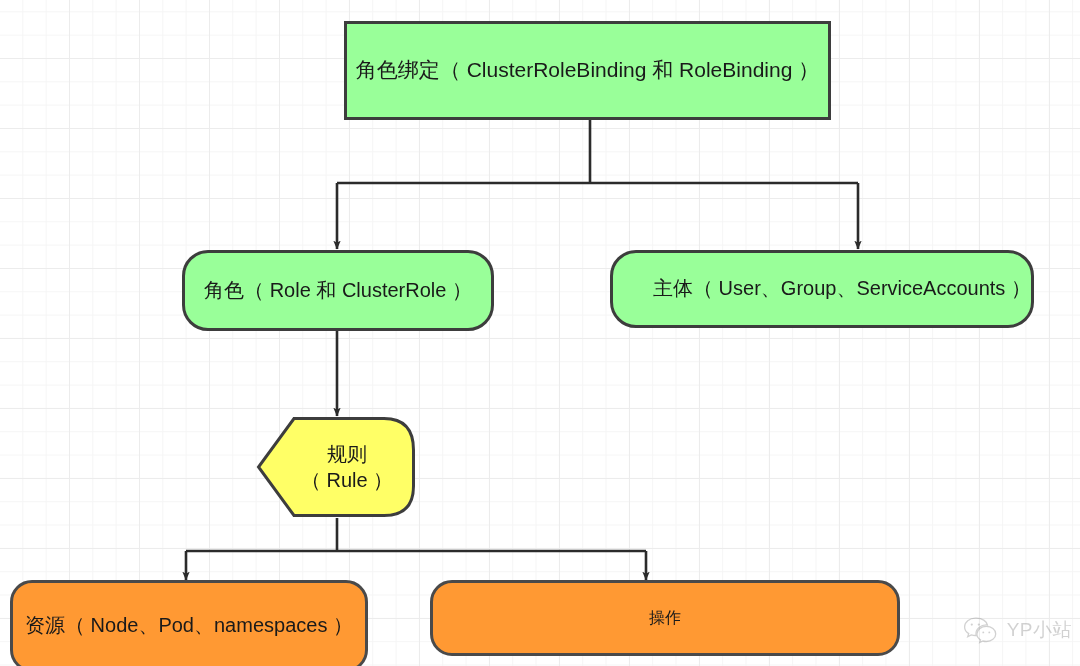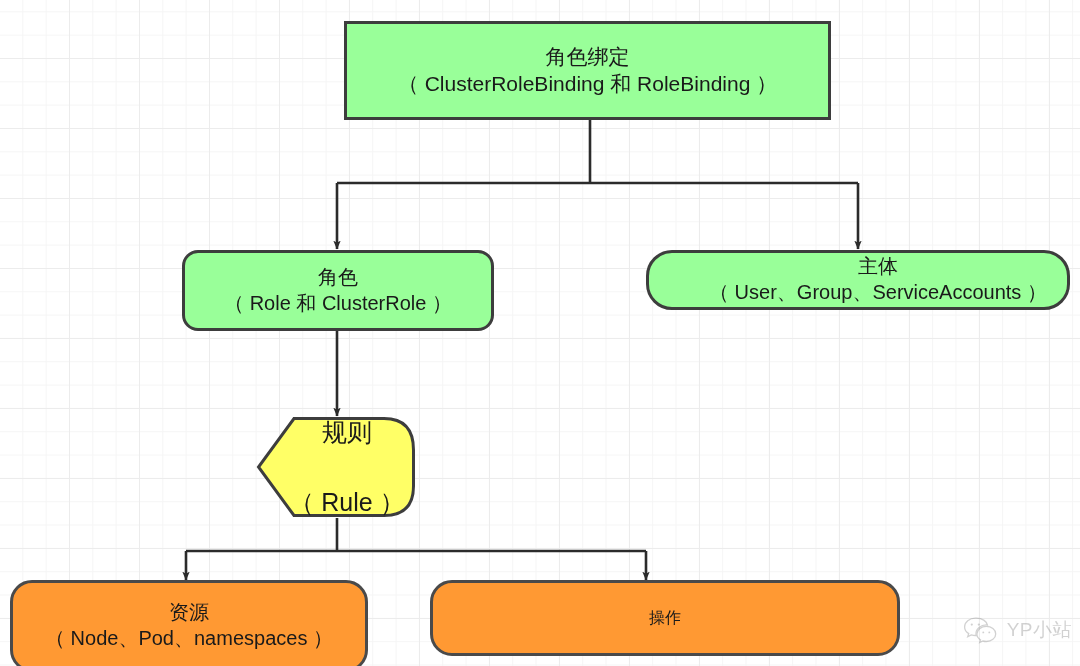--- a/index.html
+++ b/index.html
@@ -20,21 +20,21 @@
     background-size: 70px 70px, 70px 70px, 23.33px 23.33px, 23.33px 23.33px;
     background-position: -1px -12px, -1px -12px, -1px -12px, -1px -12px;
     overflow: hidden;
     font-family: "Liberation Sans", "DejaVu Sans", sans-serif;
   }
 
   .node {
     position: absolute;
     box-sizing: border-box;
     display: flex;
-    flex-direction: column;
+    flex-direction: row;
     align-items: center;
     justify-content: center;
     text-align: center;
     color: #1a1a1a;
     line-height: 1.28;
     z-index: 3;
   }
   .node .ln1 { display: block; }
   .node .ln2 { display: block; text-align: right; }
 
@@ -117,36 +117,36 @@
     <path d="M 337,518 L 337,551 L 186,551 M 337,551 L 646,551" fill="none" stroke="#2b2b2b" stroke-width="2.6"></path>
     <path d="M 186,551 L 186,580" fill="none" stroke="#2b2b2b" stroke-width="2.6" marker-end="url(#arr)"></path>
     <path d="M 646,551 L 646,580" fill="none" stroke="#2b2b2b" stroke-width="2.6" marker-end="url(#arr)"></path>
   </svg>
 
   <div class="node n-green rect" style="left:344px; top:21px; width:487px; height:99px; font-size:21px;">
     <span class="ln1">角色绑定</span>
     <span class="ln2">（ ClusterRoleBinding 和 RoleBinding ）</span>
   </div>
 
-  <div class="node n-green pill" style="left:182px; top:250px; width:312px; height:81px; font-size:20px;border-radius:16px;">
+  <div class="node n-green pill" style="left:182px; top:250px; width:312px; height:81px; font-size:20px;">
     <span class="ln1">角色</span>
     <span class="ln2">（ Role 和 ClusterRole ）</span>
   </div>
 
-  <div class="node n-green pill" style="left:646px; top:250px; width:424px; height:60px; font-size:20px;padding-left:40px;">
+  <div class="node n-green pill" style="left:610px; top:250px; width:424px; height:78px; font-size:20px;padding-left:40px;">
     <span class="ln1">主体</span>
     <span class="ln2">（ User、Group、ServiceAccounts ）</span>
   </div>
 
   <div class="hexwrap" style="left:256px; top:416px; width:160px; height:102px;">
     <svg width="160" height="102" viewBox="0 0 160 102" xmlns="http://www.w3.org/2000/svg">
       <path d="M 38,2.5 L 128,2.5 Q 157.5,2.5 157.5,34 L 157.5,70 Q 157.5,99.5 128,99.5
                L 38,99.5 L 2.5,51 Z" fill="#ffff66" stroke="#3d3d3d" stroke-width="3"></path>
     </svg>
-    <div class="hexlabel" style="font-size:25px;justify-content:space-between;">
+    <div class="hexlabel" style="font-size:20px;">
       <span class="ln1">规则</span>
       <span class="ln2">（ Rule ）</span>
     </div>
   </div>
 
   <div class="node n-orange pill-sm" style="left:10px; top:580px; width:358px; height:92px; font-size:20px;">
     <span class="ln1">资源</span>
     <span class="ln2">（ Node、Pod、namespaces ）</span>
   </div>
 

